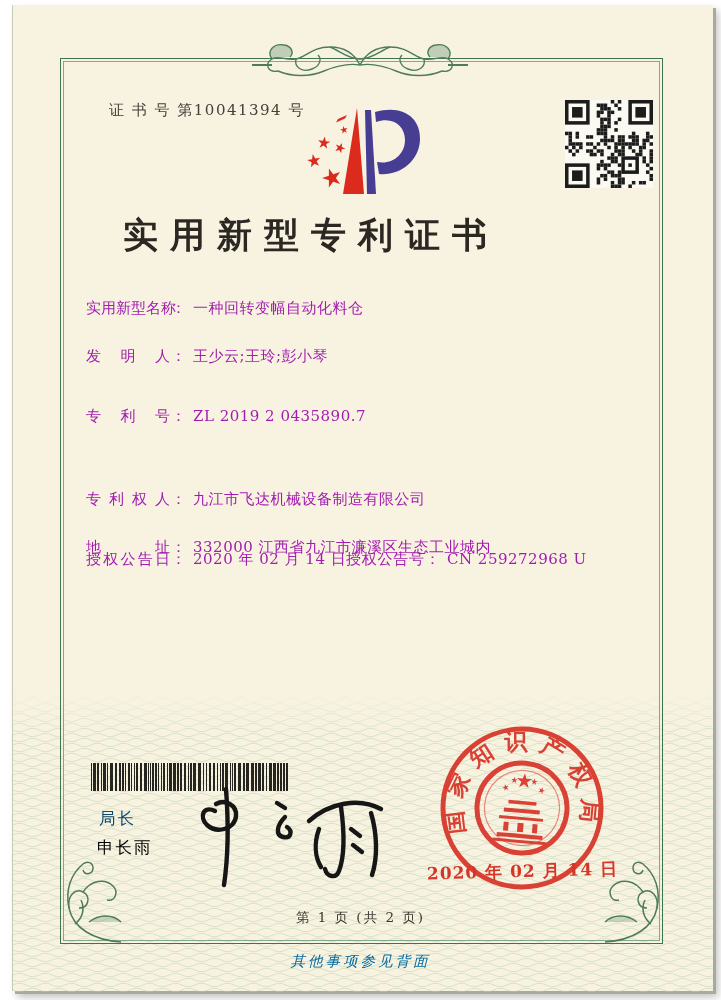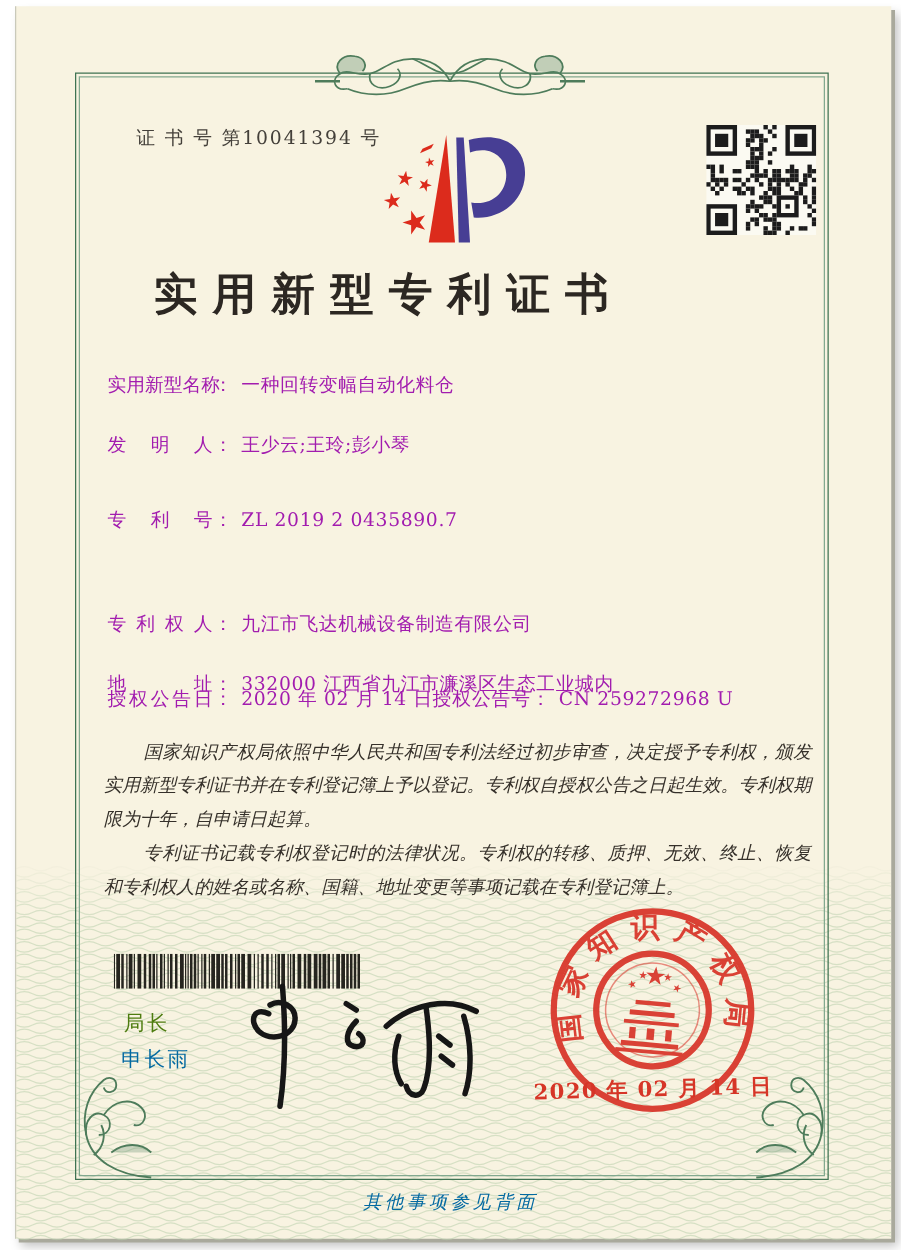--- a/index.html
+++ b/index.html
@@ -26,22 +26,22 @@
          color:#2c2722;z-index:3;}
   .frow{position:absolute;left:73px;width:560px;font-size:15px;color:#a21caf;z-index:3;white-space:nowrap;}
   .flabel{display:inline-block;width:84px;text-align:justify;text-align-last:justify;vertical-align:top;}
   .fcolon{display:inline-block;margin:0 7px 0 1px;}
   .fvalue{letter-spacing:.5px;}
   .pair2{position:absolute;left:260px;top:0;white-space:nowrap;}
   .paras{position:absolute;left:70px;top:584px;width:566px;font-size:14.5px;line-height:1.86;
          text-align:justify;color:#35302a;z-index:3;font-style:italic;}
   .paras p{margin:0;text-indent:2.2em;}
   .barcode{position:absolute;left:78px;top:758px;width:200px;height:28px;z-index:3;}
-  .sig-title{position:absolute;left:86px;top:803px;font-size:16.5px;letter-spacing:2px;z-index:3;color:#4d7c0f;}
-  .sig-name{position:absolute;left:84px;top:832px;font-size:16.5px;letter-spacing:2px;z-index:3;color:#0369a1;}
+  .sig-title{position:absolute;left:86px;top:803px;font-size:16.5px;letter-spacing:2px;z-index:3;color:#0c4a6e;}
+  .sig-name{position:absolute;left:84px;top:832px;font-size:16.5px;letter-spacing:2px;z-index:3;color:#000000;}
   .sig-script{position:absolute;left:168px;top:776px;width:225px;height:110px;z-index:3;}
   .seal{position:absolute;left:410px;top:716px;width:198px;height:178px;z-index:4;opacity:.93;}
   .seal-date{position:absolute;left:412px;top:855px;width:195px;text-align:center;z-index:5;
              color:#d63527;font-size:17px;letter-spacing:1px;transform:rotate(-1.5deg);font-weight:600;}
   .page-num{position:absolute;left:47px;top:904px;width:601px;text-align:center;
             font-size:13.5px;letter-spacing:2px;color:#3c372f;z-index:3;}
   .back-note{position:absolute;left:47px;top:947px;width:601px;text-align:center;
              font-size:14.5px;letter-spacing:3px;color:#0369a1;z-index:3;font-style:italic;}
 </style>
 </head>
@@ -359,24 +359,20 @@
     <div class="frow" style="top:533px">
       <span class="flabel">地址</span><span class="fcolon">：</span><span class="fvalue">332000 江西省九江市濂溪区生态工业城内</span>
     </div>
     <div class="frow" style="top:545px">
       <span class="flabel">授权公告日</span><span class="fcolon">：</span><span class="fvalue">2020 年 02 月 14 日</span>
       <span class="pair2">
         <span class="flabel" style="width:78px">授权公告号</span><span class="fcolon">：</span><span class="fvalue">CN 259272968 U</span>
       </span>
     </div>
 
-    <div class="paras">
-      <p>国家知识产权局依照中华人民共和国专利法经过初步审查，决定授予专利权，颁发实用新型专利证书并在专利登记簿上予以登记。专利权自授权公告之日起生效。专利权期限为十年，自申请日起算。</p>
-      <p>专利证书记载专利权登记时的法律状况。专利权的转移、质押、无效、终止、恢复和专利权人的姓名或名称、国籍、地址变更等事项记载在专利登记簿上。</p>
-    </div>
 
     <svg id="barcode" class="barcode" viewBox="0 0 200 28">
         <rect x="0" y="0" width="1" height="28" fill="#26251f"></rect>
         <rect x="2" y="0" width="3" height="28" fill="#26251f"></rect>
         <rect x="6" y="0" width="2" height="28" fill="#26251f"></rect>
         <rect x="10" y="0" width="1" height="28" fill="#26251f"></rect>
         <rect x="12" y="0" width="3" height="28" fill="#26251f"></rect>
         <rect x="16" y="0" width="1" height="28" fill="#26251f"></rect>
         <rect x="19" y="0" width="3" height="28" fill="#26251f"></rect>
         <rect x="24" y="0" width="2" height="28" fill="#26251f"></rect>
@@ -474,15 +470,16 @@
           <rect x="82" y="102" width="5" height="9"></rect>
           <rect x="96" y="102" width="6" height="9"></rect>
           <rect x="111" y="102" width="5" height="9"></rect>
           <rect x="76" y="113" width="46" height="4"></rect>
           <rect x="72" y="119" width="54" height="3"></rect>
         </g>
       </g>
     </svg>
     <div class="seal-date">2020 年 02 月 14 日</div>
 
+    <div class="page-num">第 1 页 (共 2 页)</div>
     <div class="back-note">其他事项参见背面</div>
   </div>
 </div>
 
 </body></html>

